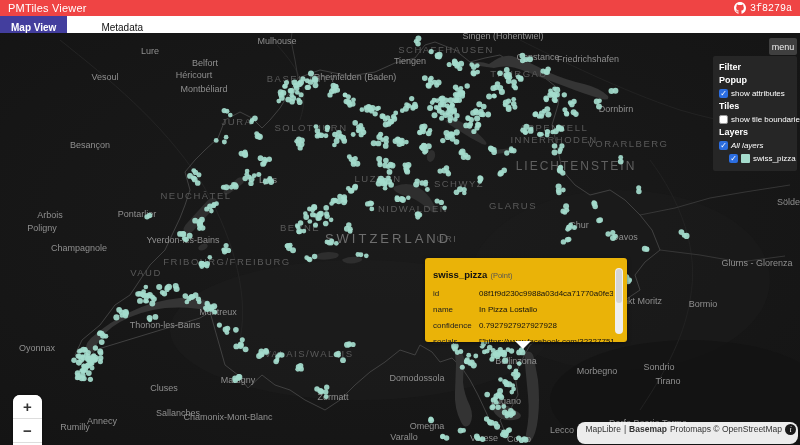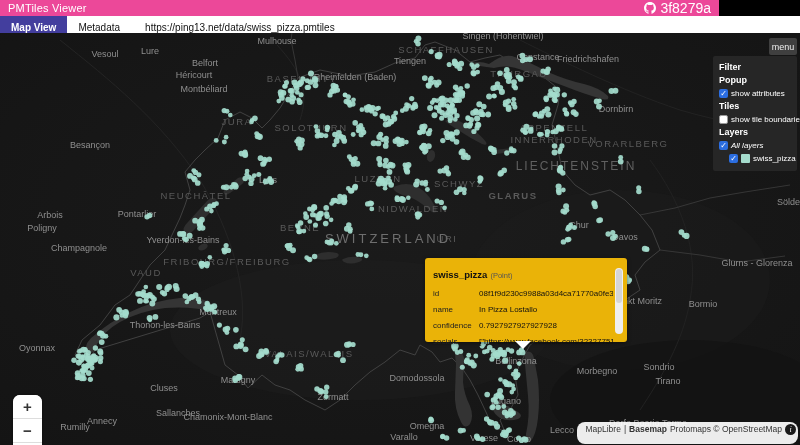--- a/index.html
+++ b/index.html
@@ -1,28 +1,28 @@
 <!DOCTYPE html>
 <html><head>
 <meta charset="utf-8">
 <style>
   html,body{margin:0;padding:0;width:800px;height:445px;overflow:hidden;
     font-family:"Liberation Sans", sans-serif;background:#000;}
   #stage{position:relative;width:800px;height:445px;overflow:hidden;}
 
   
-  .hdr{position:absolute;left:0;top:0;width:719px;height:16px;background:#ec4899;color:#fff;
+  .hdr{position:absolute;left:0;top:0;width:800px;height:16px;background:#ef4444;color:#fff;
     display:flex;align-items:center;justify-content:space-between;padding:0 8px;box-sizing:border-box;}
   .hdr-title{font-size:11px;font-weight:400;letter-spacing:.2px;}
   .hdr-right{display:flex;align-items:center;gap:4px;}
-  .hash{font-size:14px;color:#fff;}
+  .hash{font-size:10px;color:#fff;font-family:Liberation Mono, monospace;}
 
   
   .tabs{position:absolute;left:0;top:16px;width:800px;height:22px;background:#fff;
-    display:flex;align-items:stretch;font-size:10px;color:#111;}
+    display:flex;align-items:stretch;font-size:10px;color:#111;gap:23px;}
   .tab{display:flex;align-items:center;gap:4px;padding:0 11px;cursor:pointer;}
   .tab.active{background:#433e9e;color:#fff;font-weight:bold;}
   .url-text{display:flex;align-items:center;margin-left:14px;font-size:10px;color:#111;}
 
   
   .map{position:absolute;left:0;top:33px;width:800px;height:412px;background:#171717;overflow:hidden;}
   .map svg{position:absolute;left:0;top:0;}
   #labels{position:absolute;left:0;top:0;width:800px;height:388px;pointer-events:none;}
   .maplabel{position:absolute;transform:translate(-50%,-50%);white-space:nowrap;}
   .maplabel.city{font-size:9px;color:#8f8f8f;}
@@ -90,21 +90,20 @@
     </span>
   </div>
 
   <div class="tabs">
     <div class="tab active">
       <span>Map View</span>
     </div>
     <div class="tab">
       <span>Metadata</span>
     </div>
-    <div class="url-text">https://ping13.net/data/swiss_pizza.pmtiles</div>
   </div>
 
   <div class="map">
 
     <svg width="800" height="412" viewBox="0 33 800 412">
       <defs>
         <radialGradient id="vig" cx="50%" cy="45%" r="75%">
           <stop offset="0%" stop-color="#1b1b1b"></stop>
             <stop offset="100%" stop-color="#141414"></stop>
         </radialGradient>
@@ -152,21 +151,21 @@
     <div id="labels">
         <span class="maplabel city" style="left: 277px; top: 8px;">Mulhouse</span>
         <span class="maplabel city" style="left: 503px; top: 3px;">Singen (Hohentwiel)</span>
         <span class="maplabel city" style="left: 744px; top: -3px;">Marktoberdorf</span>
         <span class="maplabel city" style="left: 538px; top: 24px;">Constance</span>
         <span class="maplabel city" style="left: 588px; top: 26px;">Friedrichshafen</span>
         <span class="maplabel city" style="left: 410px; top: 28px;">Tiengen</span>
         <span class="maplabel city" style="left: 355px; top: 44px;">Rheinfelden (Baden)</span>
         <span class="maplabel city" style="left: 616px; top: 76px;">Dornbirn</span>
         <span class="maplabel city" style="left: 150px; top: 18px;">Lure</span>
-        <span class="maplabel city" style="left: 105px; top: 21px;">Vesoul</span>
+        <span class="maplabel city" style="left: 105px; top: 44px;">Vesoul</span>
         <span class="maplabel city" style="left: 205px; top: 30px;">Belfort</span>
         <span class="maplabel city" style="left: 194px; top: 42px;">Héricourt</span>
         <span class="maplabel city" style="left: 204px; top: 56px;">Montbéliard</span>
         <span class="maplabel city" style="left: 90px; top: 112px;">Besançon</span>
         <span class="maplabel city" style="left: 50px; top: 182px;">Arbois</span>
         <span class="maplabel city" style="left: 42px; top: 195px;">Poligny</span>
         <span class="maplabel city" style="left: 137px; top: 181px;">Pontarlier</span>
         <span class="maplabel city" style="left: 79px; top: 215px;">Champagnole</span>
         <span class="maplabel city" style="left: 37px; top: 315px;">Oyonnax</span>
         <span class="maplabel city" style="left: 183px; top: 207px;">Yverdon-les-Bains</span>
@@ -205,21 +204,21 @@
         <span class="maplabel region" style="left: 554px; top: 94px;">APPENZELL</span>
         <span class="maplabel region" style="left: 554px; top: 106px;">INNERRHODEN</span>
         <span class="maplabel region" style="left: 628px; top: 110px;">VORARLBERG</span>
         <span class="maplabel region-lg" style="left: 576px; top: 133px;">LIECHTENSTEIN</span>
         <span class="maplabel region" style="left: 302px; top: 45px;">BASEL-CITY</span>
         <span class="maplabel region" style="left: 311px; top: 94px;">SOLOTHURN</span>
         <span class="maplabel region" style="left: 237px; top: 88px;">JURA</span>
         <span class="maplabel region" style="left: 196px; top: 162px;">NEUCHÂTEL</span>
         <span class="maplabel region" style="left: 378px; top: 145px;">LUZERN</span>
         <span class="maplabel region" style="left: 459px; top: 150px;">SCHWYZ</span>
-        <span class="maplabel region" style="left: 513px; top: 162px; font-weight: bold;">GLARUS</span>
+        <span class="maplabel region" style="left: 513px; top: 172px;">GLARUS</span>
         <span class="maplabel region" style="left: 413px; top: 175px;">NIDWALDEN</span>
         <span class="maplabel region" style="left: 300px; top: 194px;">BERNE</span>
         <span class="maplabel region" style="left: 447px; top: 205px;">URI</span>
         <span class="maplabel region" style="left: 227px; top: 228px;">FRIBOURG/FREIBURG</span>
         <span class="maplabel region" style="left: 146px; top: 239px;">VAUD</span>
         <span class="maplabel region" style="left: 309px; top: 320px;">VALAIS/WALLIS</span>
         <span class="maplabel region" style="left: 463px; top: 301px;">TICINO</span>
         <span class="maplabel country" style="left: 388px; top: 205px;">SWITZERLAND</span>
       </div>
 

